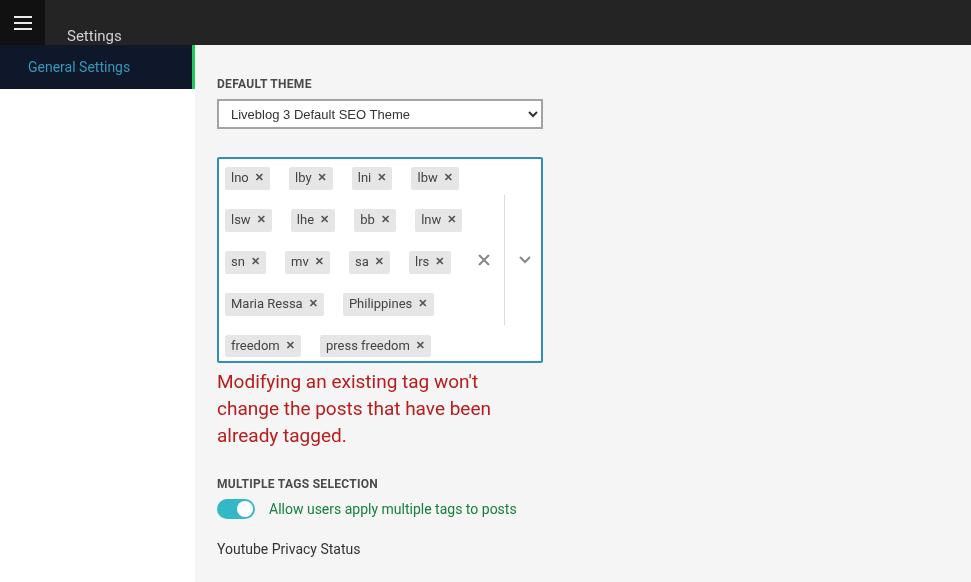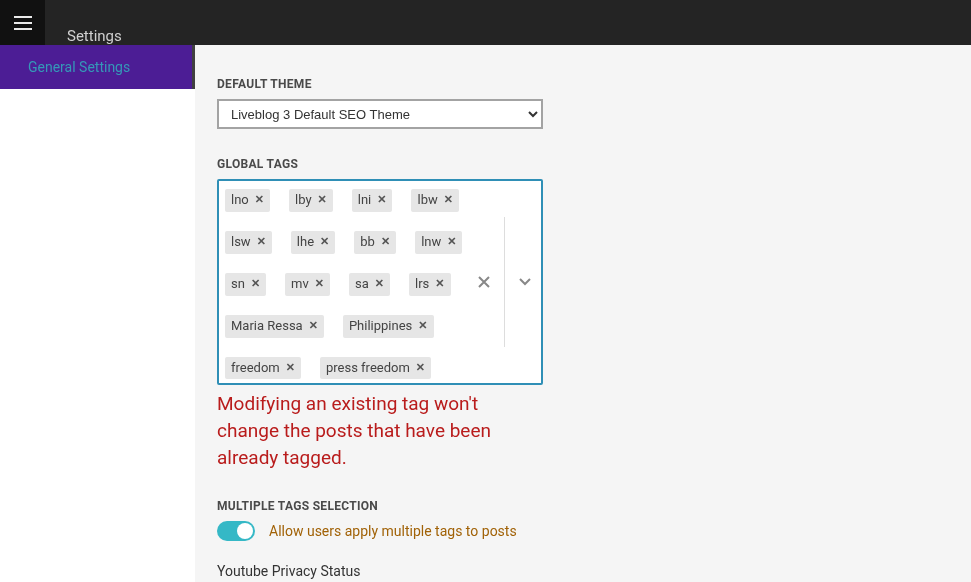--- a/index.html
+++ b/index.html
@@ -40,23 +40,23 @@
   .sidebar {
     width: 195px;
     background: #fff;
   }
   .sidebar-item {
     padding: 14px 28px;
     font-size: 14px;
     cursor: pointer;
   }
   .sidebar-item.active {
-    background: #4c1d95;
+    background: #0f172a;
     color: #3598b8;
-    border-right: 3px solid #404040;
+    border-right: 3px solid #22c55e;
   }
   .content {
     flex: 1;
     background: #f5f5f5;
     padding: 0 0 0 22px;
     overflow-y: auto;
   }
   .section {
     margin-top: 32px;
     width: 520px;
@@ -162,21 +162,21 @@
     position: absolute;
     width: 16px;
     height: 16px;
     background: #fff;
     border-radius: 50%;
     top: 2px;
     right: 2px;
   }
   .toggle-label {
     font-size: 14px;
-    color: #a16207;
+    color: #15803d;
   }
 </style>
 </head>
 <body>
 
 <div class="topbar">
   <div class="hamburger">
     <svg width="18" height="14" viewBox="0 0 18 14">
         <rect width="18" height="2"></rect>
         <rect y="6" width="18" height="2"></rect>
@@ -195,21 +195,20 @@
 
   <div class="content">
     <div class="section">
 
       <div class="label">DEFAULT THEME</div>
       <select class="form-select">
         <option>Liveblog 3 Default SEO Theme</option>
       </select>
 
       <div class="block">
-        <div class="label">GLOBAL TAGS</div>
         <div class="tagbox">
           <div class="chips" id="chips">
               <span class="chip">
                 <span>lno</span>
                 <span class="x">✕</span>
               </span>
               <span class="chip">
                 <span>lby</span>
                 <span class="x">✕</span>
               </span>

